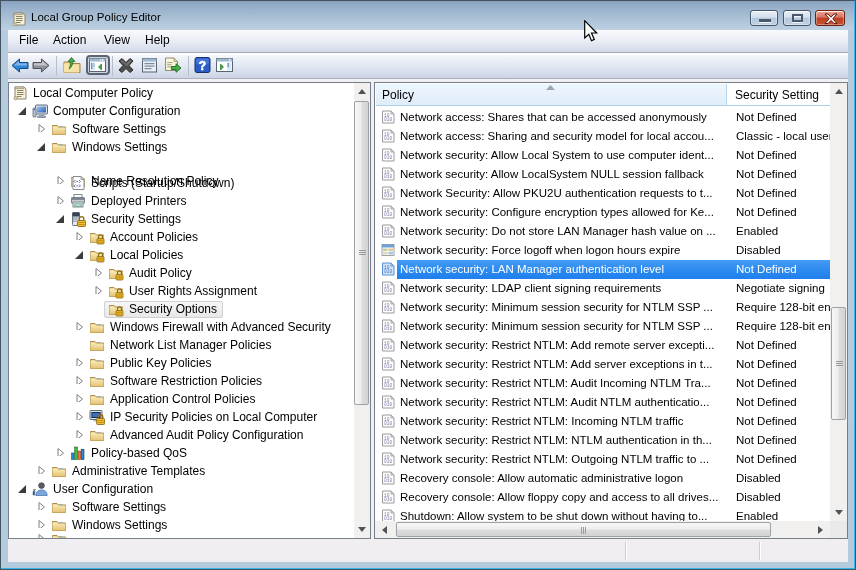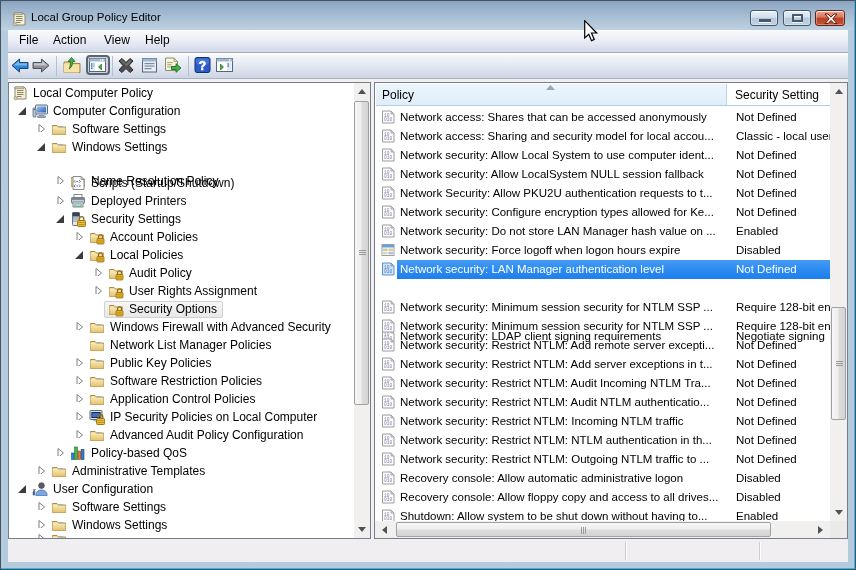--- a/index.html
+++ b/index.html
@@ -574,21 +574,21 @@
       <span class="c2">Disabled</span>
 </div>
 <div class="lrow" style="left:0;top:177px;width:455px;">
 <div id="hiliterow"></div>
 <svg class="ic" style="left:6px;top:2px" width="14" height="14">
         <use href="#i-bindoc-sel"></use>
       </svg>
 <span class="c1" style="color:#fff">Network security: LAN Manager authentication level</span>
       <span class="c2" style="color:#fff">Not Defined</span>
 </div>
-<div class="lrow" style="left:0;top:196px;width:455px;margin-top:48px;">
+<div class="lrow" style="left:0;top:196px;width:455px;">
 <svg class="ic" style="left:6px;top:2px" width="14" height="14">
         <use href="#i-bindoc"></use>
       </svg>
 <span class="c1">Network security: LDAP client signing requirements</span>
       <span class="c2">Negotiate signing</span>
 </div>
 <div class="lrow" style="left:0;top:215px;width:455px;">
 <svg class="ic" style="left:6px;top:2px" width="14" height="14">
         <use href="#i-bindoc"></use>
       </svg>

